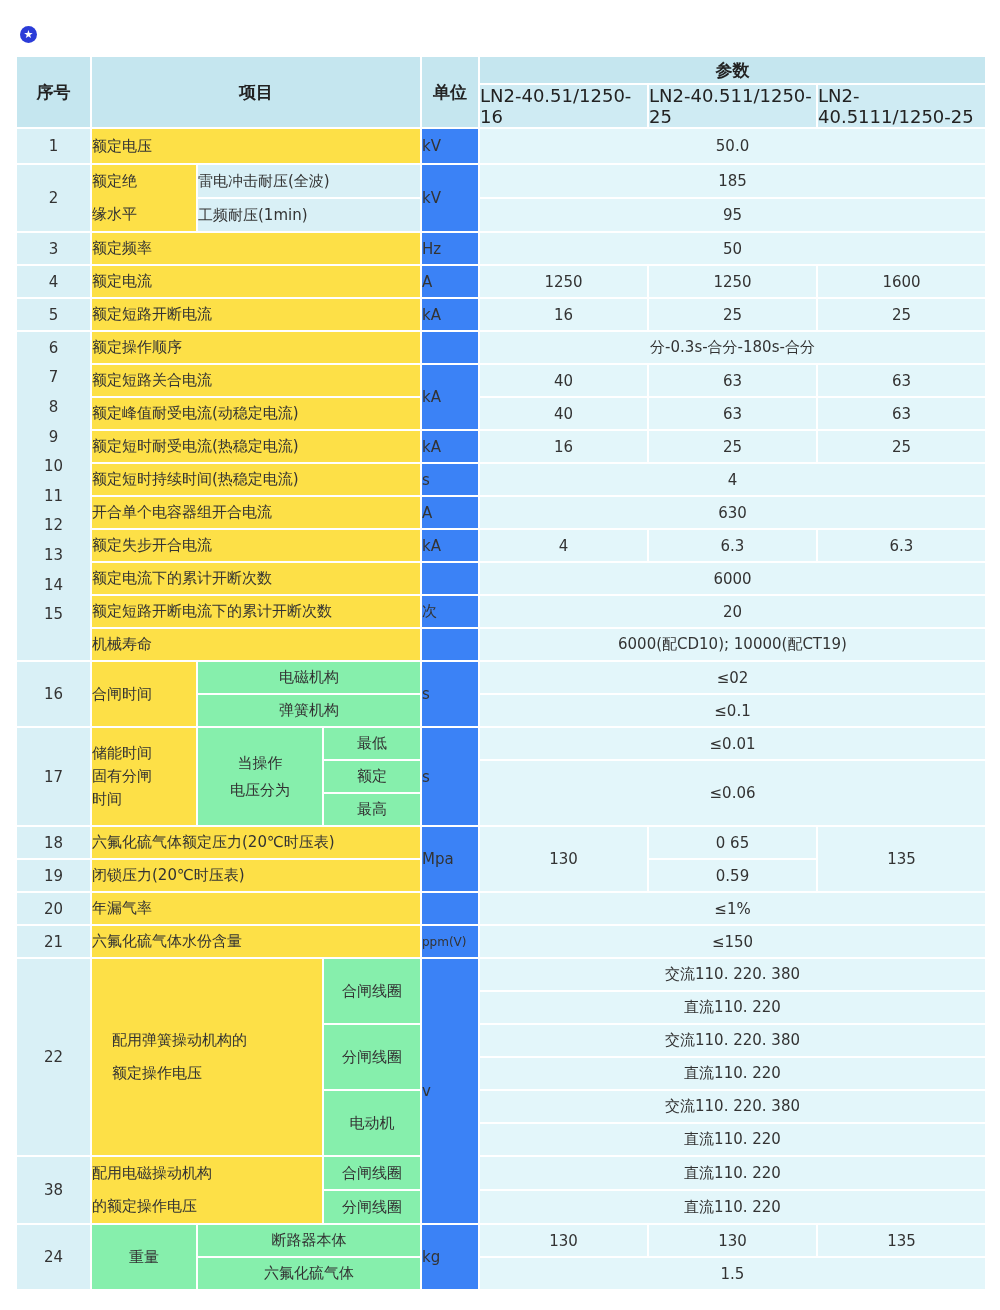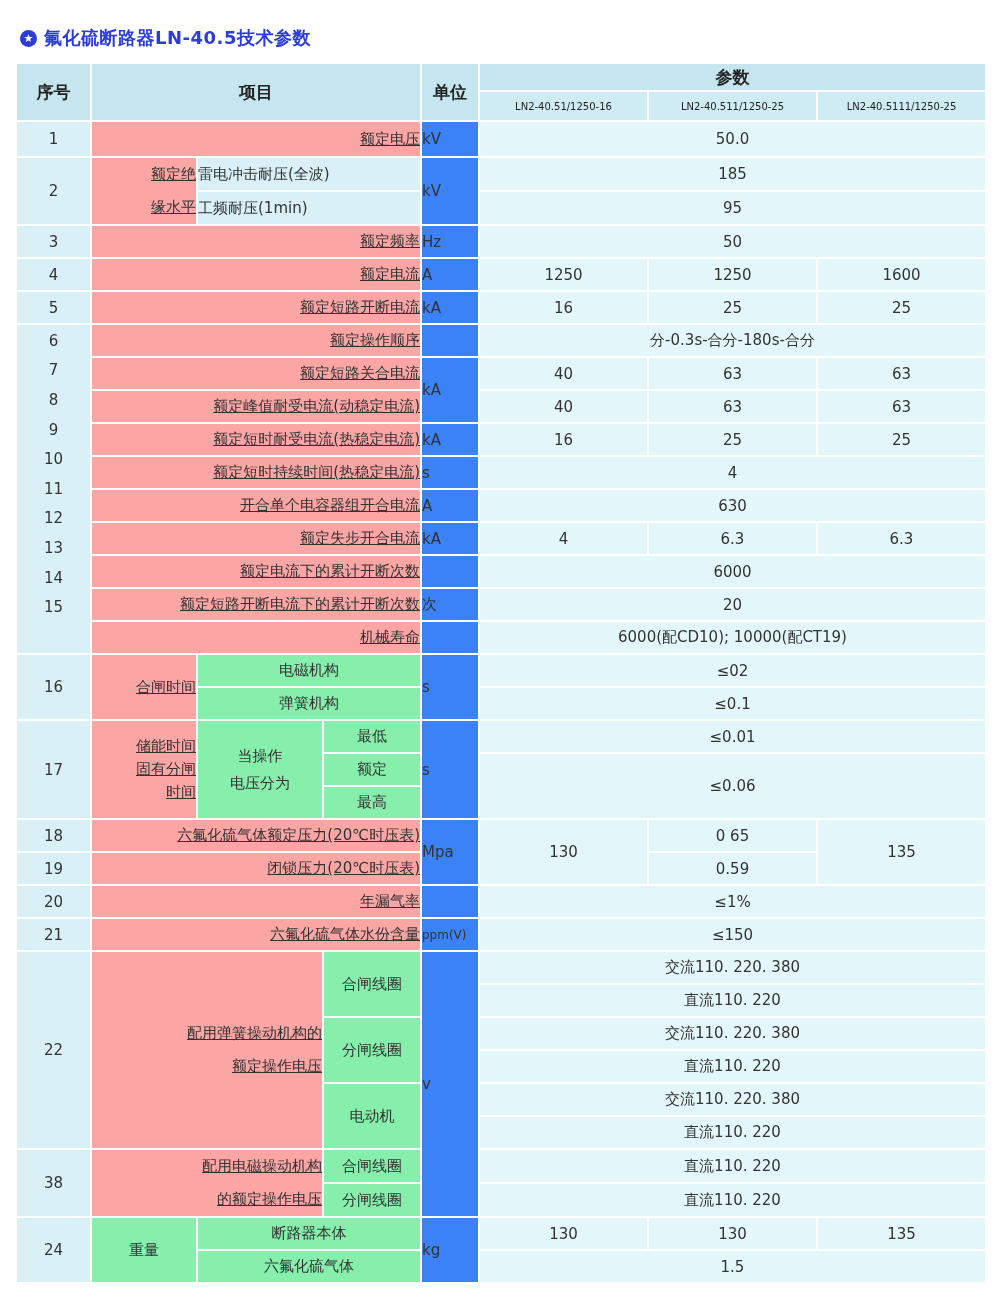--- a/index.html
+++ b/index.html
@@ -31,24 +31,24 @@
     border:2px solid #ffffff;
     padding:0;
     overflow:hidden;
     vertical-align:middle;
   }
   .hd{
     background:#c5e6ef;font-weight:bold;font-size:17px;
     text-align:center;color:#222;
   }
   .model{
-    background:#cfebf3;font-size:10px;text-align:center;color:#222;
+    background:#cfebf3;font-size:18px;text-align:left;color:#222;
   }
   .c-seq{background:#d9f0f6;text-align:center;}
-  .c-item{background:#fca5a5;text-align:right;padding:0 4px 0 15px;text-decoration:underline;}
+  .c-item{background:#fde047;text-align:left;padding:0 4px 0 15px;}
   .c-sub{background:#86efac;text-align:center;}
   .c-subL{background:#d9f0f6;text-align:left;padding:0 4px 0 14px;}
   .c-unit{background:#3b82f6;text-align:left;}
   .c-unit.small{font-size:12px;margin-left:20px;}
   .c-val{background:#e3f6fa;text-align:center;}
   .preline{white-space:pre-line;}
   .lh-wide{line-height:2.2;}
   .lh-mid{line-height:1.8;}
   .lh-tight{line-height:1.55;}
   td.seq-block{vertical-align:top;}
@@ -61,21 +61,20 @@
   tr.h-hd1{height:28px;}
   tr.h-hd2{height:30px;}
   tr.h-36{height:36px;}
   tr.h-33{height:33px;}
 </style>
 </head>
 <body>
 
 <div class="title-bar">
   <span class="star-badge">★</span>
-  <span class="title-text">氟化硫断路器LN-40.5技术参数</span>
 </div>
 
 <table class="spec">
   <colgroup>
     <col style="width:75px">
       <col style="width:106px">
       <col style="width:126px">
       <col style="width:98px">
     <col style="width:58px">
       <col style="width:169px">
@@ -301,21 +300,21 @@
   <tr class="h-33">
     <td class="c-sub" rowspan="2">电动机</td>
     <td class="c-val" colspan="3">交流110. 220. 380</td>
   </tr>
   <tr class="h-33">
     <td class="c-val" colspan="3">直流110. 220</td>
   </tr>
 
   <tr class="h-33">
     <td class="c-seq" rowspan="2">38</td>
-    <td class="c-item preline lh-wide" colspan="2" rowspan="2" style="padding-left:20px">配用电磁操动机构
+    <td class="c-item preline lh-wide" colspan="2" rowspan="2" style="">配用电磁操动机构
 的额定操作电压</td>
     <td class="c-sub">合闸线圈</td>
     <td class="c-val" colspan="3">直流110. 220</td>
   </tr>
   <tr class="h-33">
     <td class="c-sub">分闸线圈</td>
     <td class="c-val" colspan="3">直流110. 220</td>
   </tr>
 
   <tr class="h-33">

